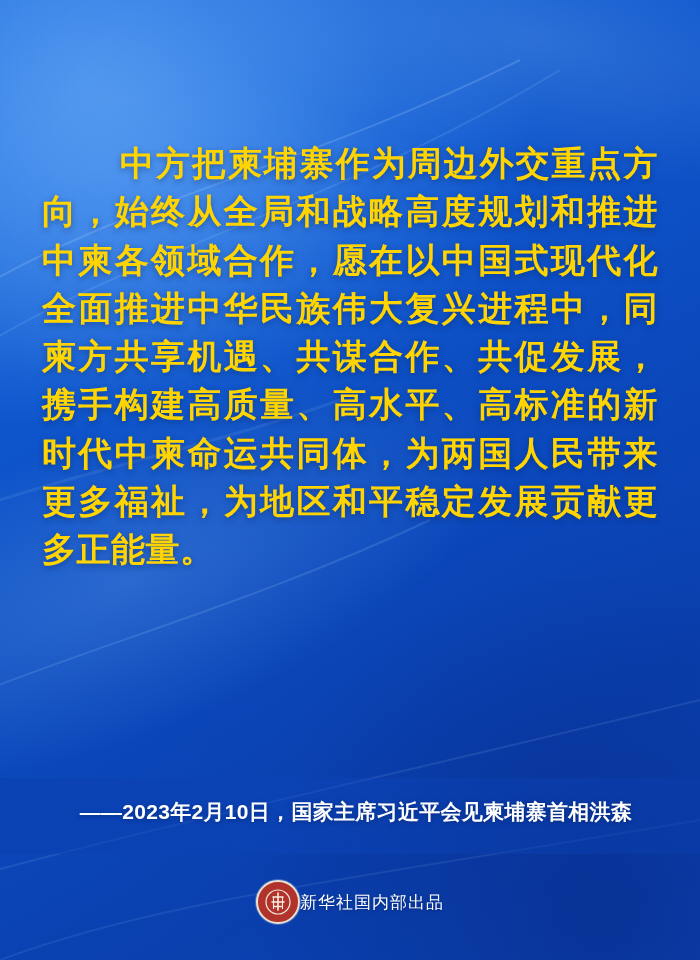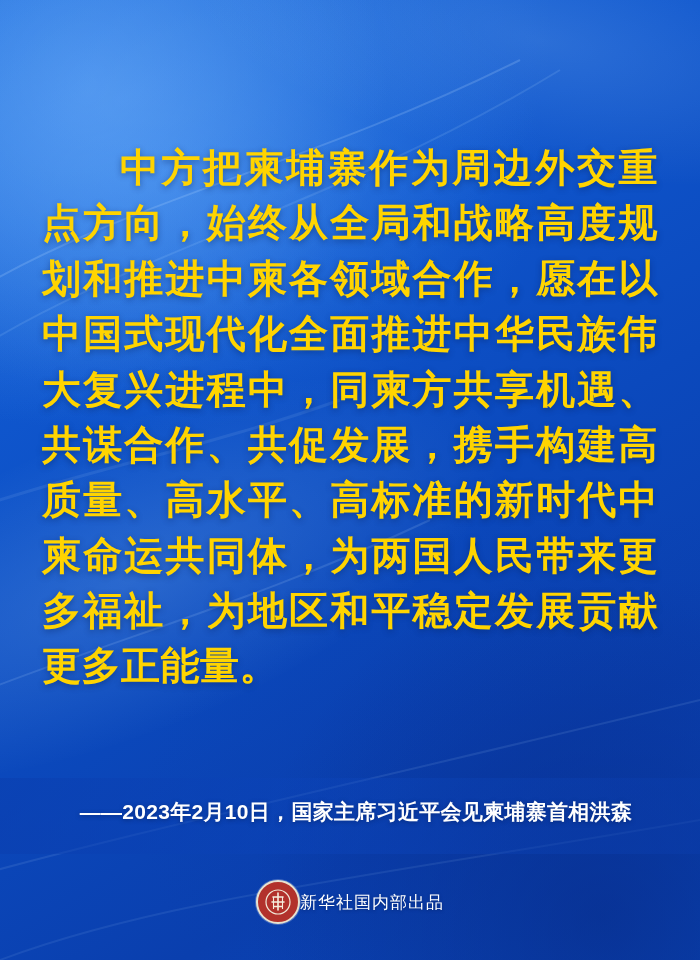--- a/index.html
+++ b/index.html
@@ -68,21 +68,21 @@
   }
 
   .quote {
     position: absolute;
     left: 42px;
     right: 42px;
     top: 140px;
     color: #ffd400;
     font-family: "Liberation Serif", "DejaVu Serif", serif;
     font-weight: bold;
-    font-size: 39px;
+    font-size: 34px;
     line-height: 1.42;
     letter-spacing: 0.5px;
     text-align: justify;
     text-align-last: left;
     text-indent: 78px;
     text-shadow: 0 2px 6px rgba(0, 30, 90, 0.45);
   }
 
   .attribution-band {
     position: absolute;

